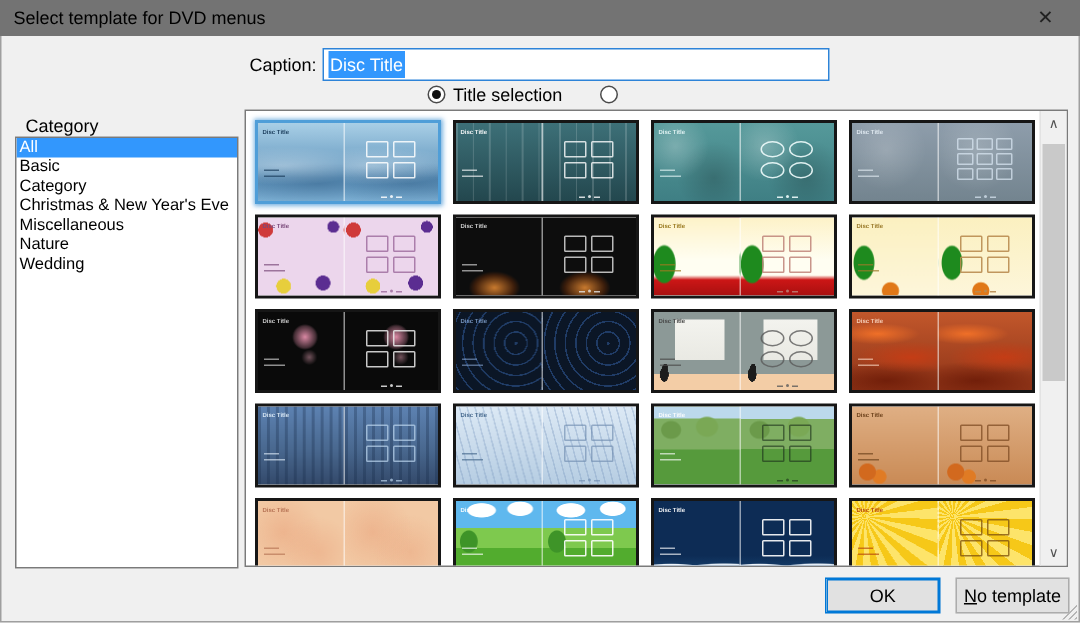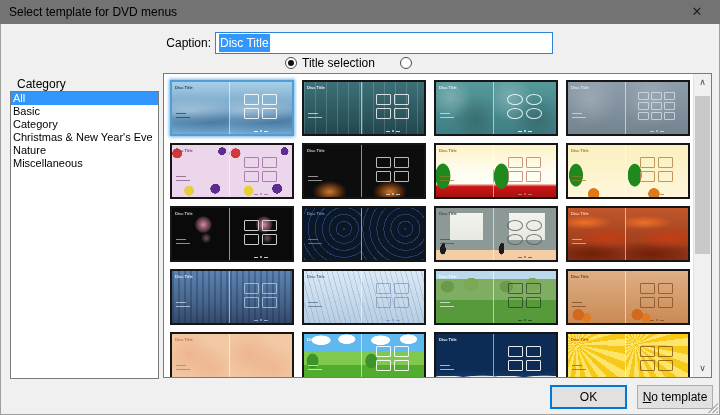--- a/index.html
+++ b/index.html
@@ -70,22 +70,23 @@
   <div class="radio r2">
     <span class="rb"></span>
   </div>
 
   <div class="cat-label">Category</div>
   <div class="listbox" id="category-list">
       <div class="cat-item selected">All</div>
       <div class="cat-item">Basic</div>
       <div class="cat-item">Category</div>
       <div class="cat-item">Christmas &amp; New Year's Eve</div>
+      <div class="cat-item">Miscellaneous</div>
       <div class="cat-item">Nature</div>
-      <div class="cat-item">Miscellaneous</div>
+      <div class="cat-item">Wedding</div>
     </div>
 
   <div class="panel">
     <div class="gridwrap" id="template-grid">
         <div class="thumb selected">
           <div class="t-left" style="background: radial-gradient(90px 18px at 30% 55%, rgba(255, 255, 255, 0.35), transparent 70%), radial-gradient(100px 20px at 70% 78%, rgba(30, 70, 110, 0.35), transparent 70%), linear-gradient(rgb(169, 207, 230), rgb(91, 145, 186) 70%, rgb(125, 176, 212)); color: rgb(29, 63, 94);">
             <div class="t-title">Disc Title</div>
             <i class="bar b1"></i>
             <i class="bar b2"></i>
           </div>

